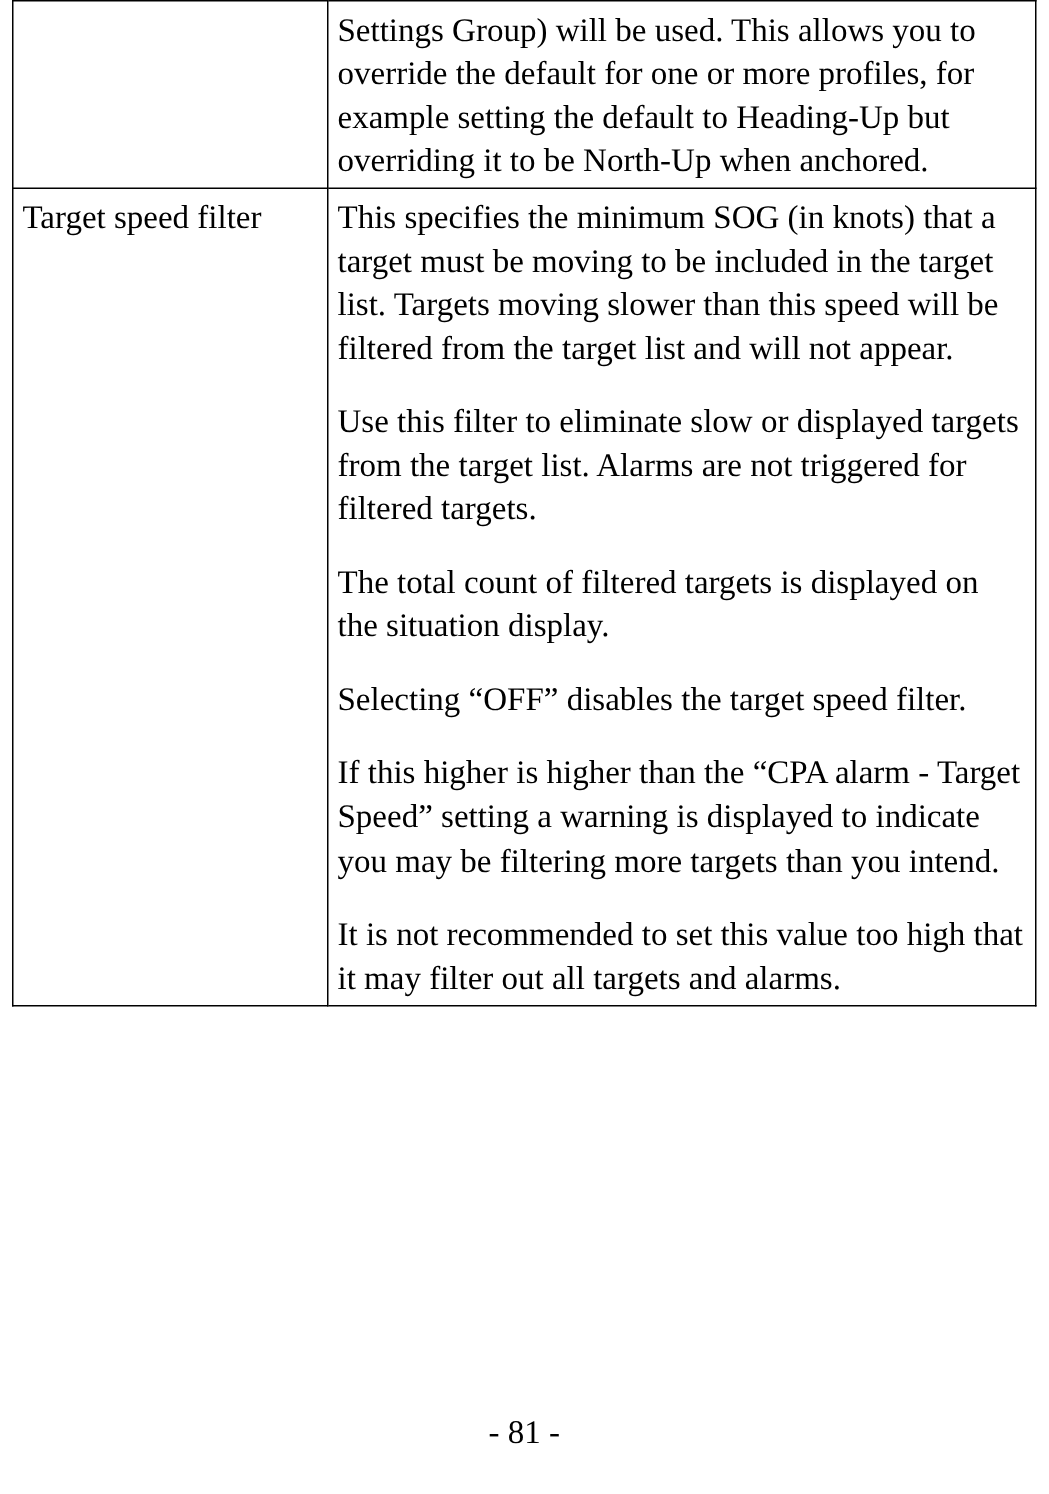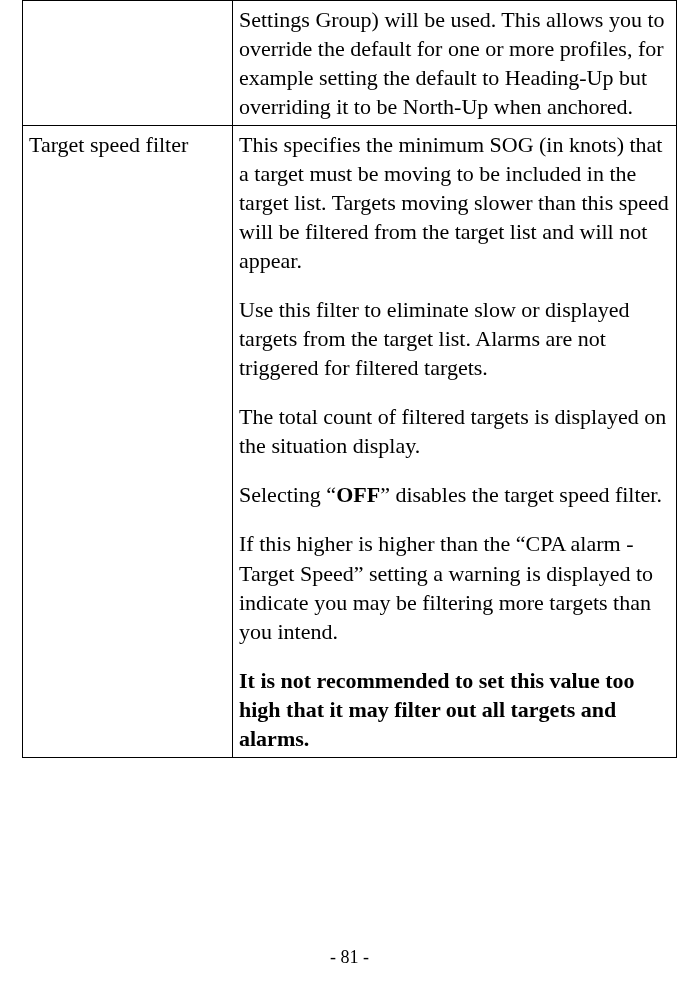--- a/index.html
+++ b/index.html
@@ -10,21 +10,21 @@
     body {
       width: 699px;
       height: 996px;
       background: #ffffff;
       font-family: "Times New Roman", Times, serif;
       font-size: 22px;
       color: #000000;
       position: relative;
     }
     .page {
-      padding: 0 22px;
+      padding: 0 8px;
     }
     table {
       border-collapse: collapse;
       width: 100%;
       table-layout: fixed;
     }
     td {
       border: 1px solid #000;
       vertical-align: top;
       padding: 4px 6px;
@@ -36,29 +36,29 @@
     col.col2 {
       width: auto;
     }
     .para {
       margin-bottom: 20px;
     }
     .para:last-child {
       margin-bottom: 0;
     }
     b {
-      font-weight: bold;
+      font-weight: normal;
     }
     .page-number {
       position: absolute;
       bottom: 28px;
       left: 0;
       right: 0;
       text-align: center;
-      font-size: 18px;
+      font-size: 22px;
     }
   </style>
 </head>
 <body>
 
 <div class="page">
   <table>
     <colgroup>
       <col class="col1">
       <col class="col2">

